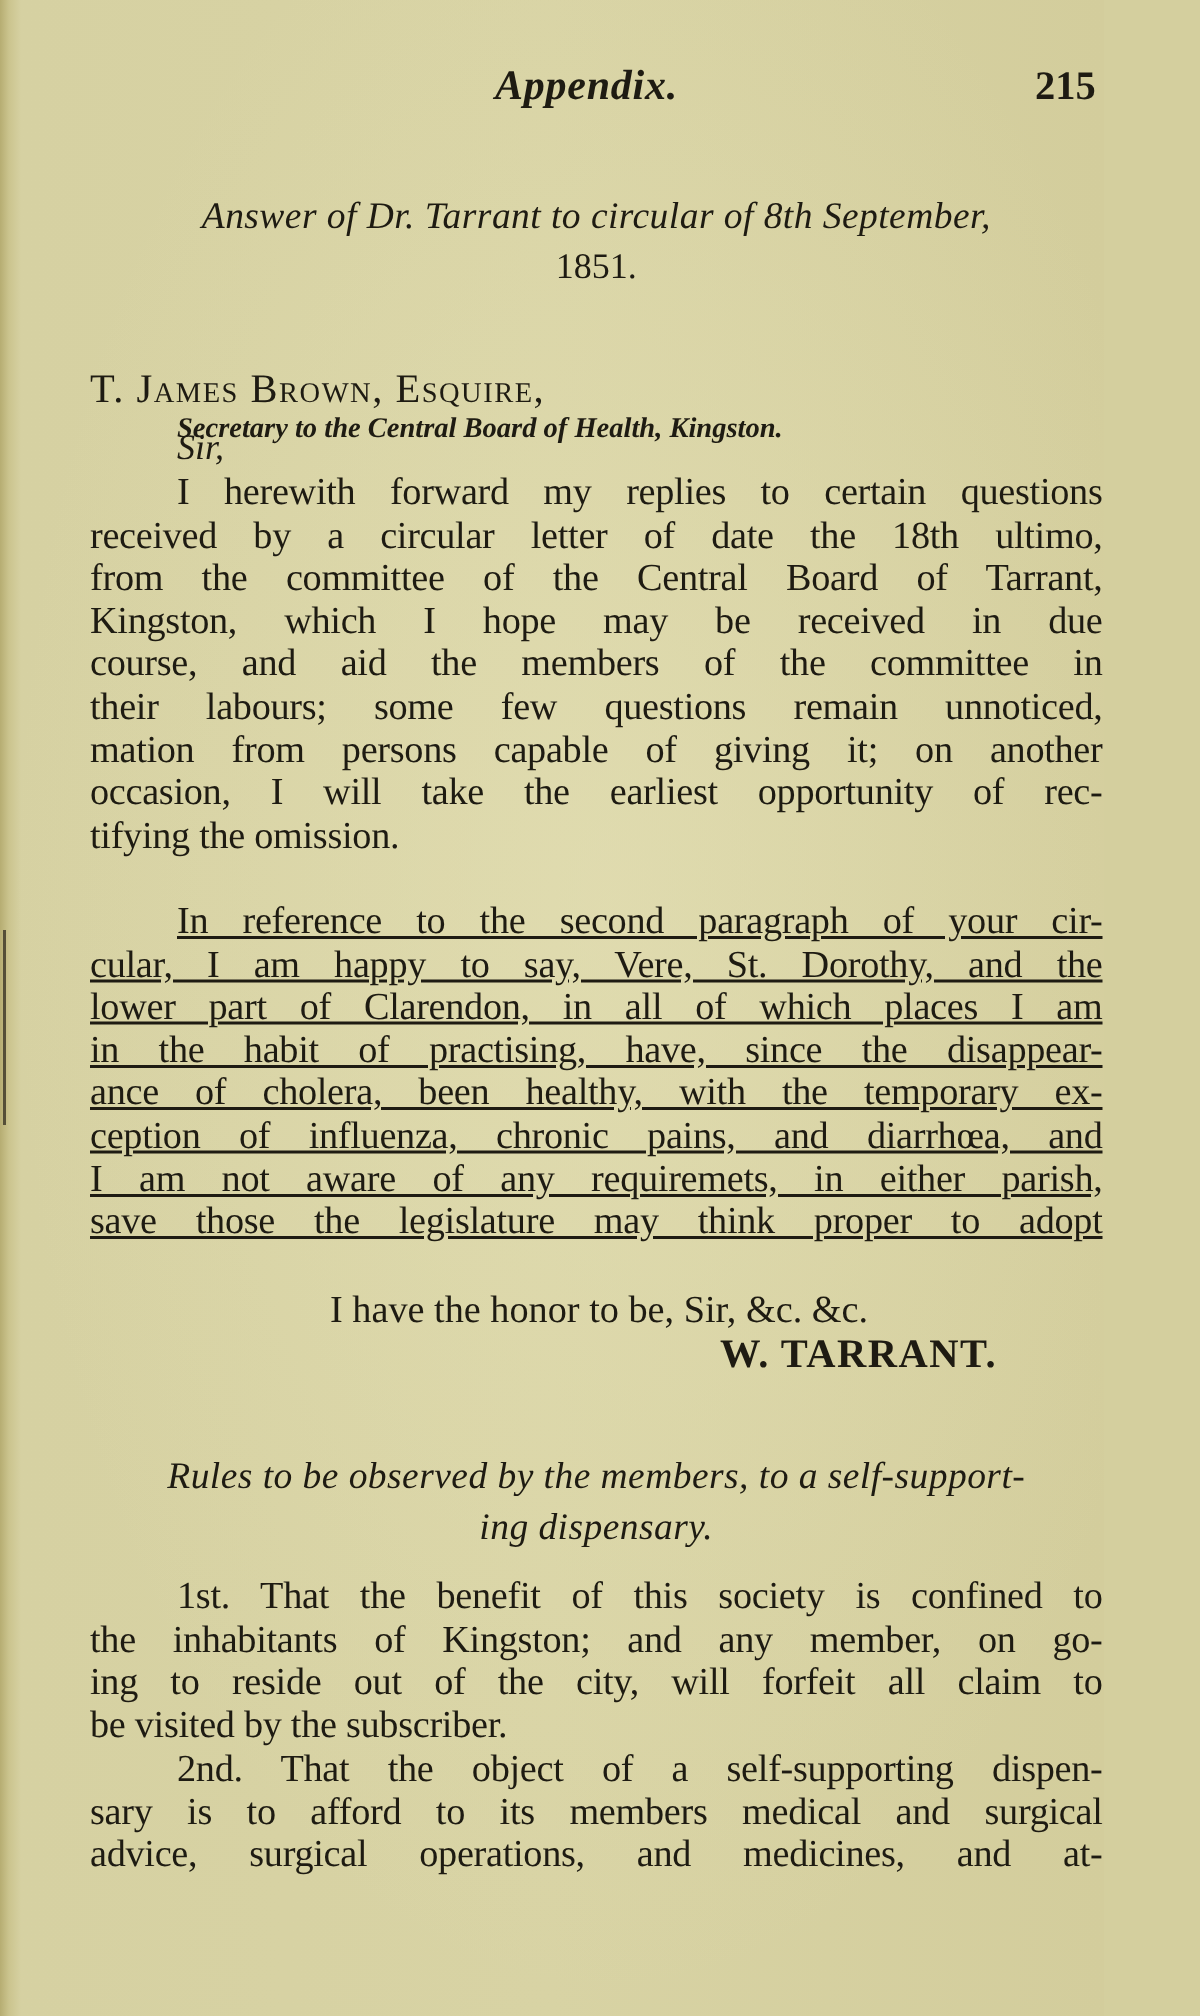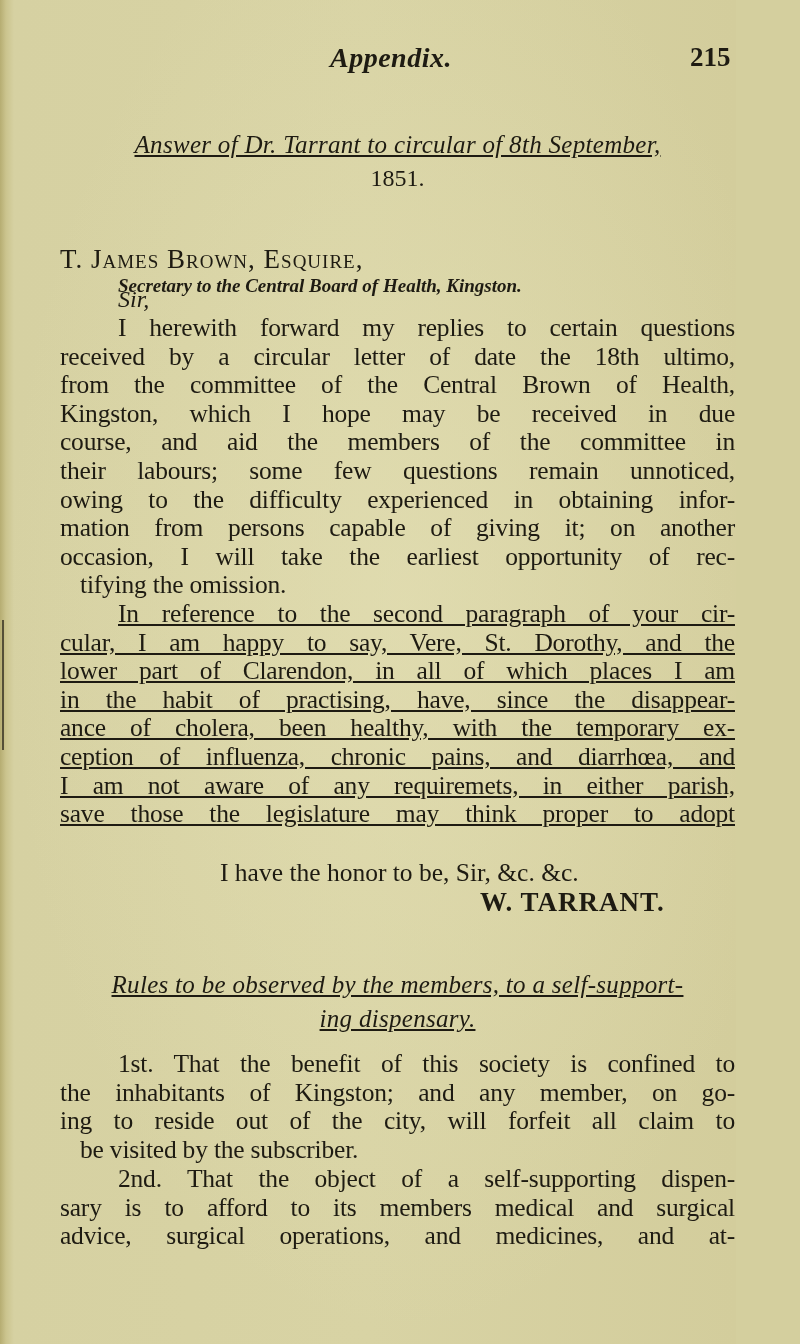--- a/index.html
+++ b/index.html
@@ -59,21 +59,20 @@
       top: 0;
       font-weight: bold;
       font-size: 27px;
     }
     .heading-italic {
       font-style: italic;
       font-size: 25px;
       text-align: center;
       line-height: 34px;
       letter-spacing: 0.3px;
-      text-decoration: underline;
     }
     .year {
       text-align: center;
       font-size: 24px;
       line-height: 28px;
       margin-top: 2px;
     }
     .addressee {
       font-size: 27px;
       line-height: 30px;
@@ -101,21 +100,20 @@
       letter-spacing: -0.2px;
     }
     .line {
       display: block;
       white-space: nowrap;
       text-align: justify;
       text-align-last: justify;
     }
     .line.last {
       text-align-last: left;
-      margin-left: 20px;
     }
     .indent { padding-left: 58px; }
     .closing {
       font-size: 25.5px;
       line-height: 29px;
       padding-left: 160px;
     }
     .signature {
       font-size: 27px;
       line-height: 30px;
@@ -145,25 +143,24 @@
     <div class="addressee-title">Secretary to the Central Board of Health, Kingston.</div>
   </div>
 
   <div class="text-block" style="top:284px;">
     <div class="salutation">Sir,</div>
   </div>
 
   <div class="text-block para" style="top:314px;">
     <span class="line indent">I herewith forward my replies to certain questions</span>
     <span class="line">received by a circular letter of date the 18th ultimo,</span>
-    <span class="line">from the committee of the Central Brown of Health,</span>
+    <span class="line">from the committee of the Central Board of Tarrant,</span>
     <span class="line">Kingston, which I hope may be received in due</span>
     <span class="line">course, and aid the members of the committee in</span>
     <span class="line">their labours; some few questions remain unnoticed,</span>
-    <span class="line">owing to the difficulty experienced in obtaining infor-</span>
     <span class="line">mation from persons capable of giving it; on another</span>
     <span class="line">occasion, I will take the earliest opportunity of rec-</span>
     <span class="line last">tifying the omission.</span>
   </div>
 
   <div class="text-block para" style="top:600px;text-decoration:underline;">
     <span class="line indent">In reference to the second paragraph of your cir-</span>
     <span class="line">cular, I am happy to say, Vere, St. Dorothy, and the</span>
     <span class="line">lower part of Clarendon, in all of which places I am</span>
     <span class="line">in the habit of practising, have, since the disappear-</span>

